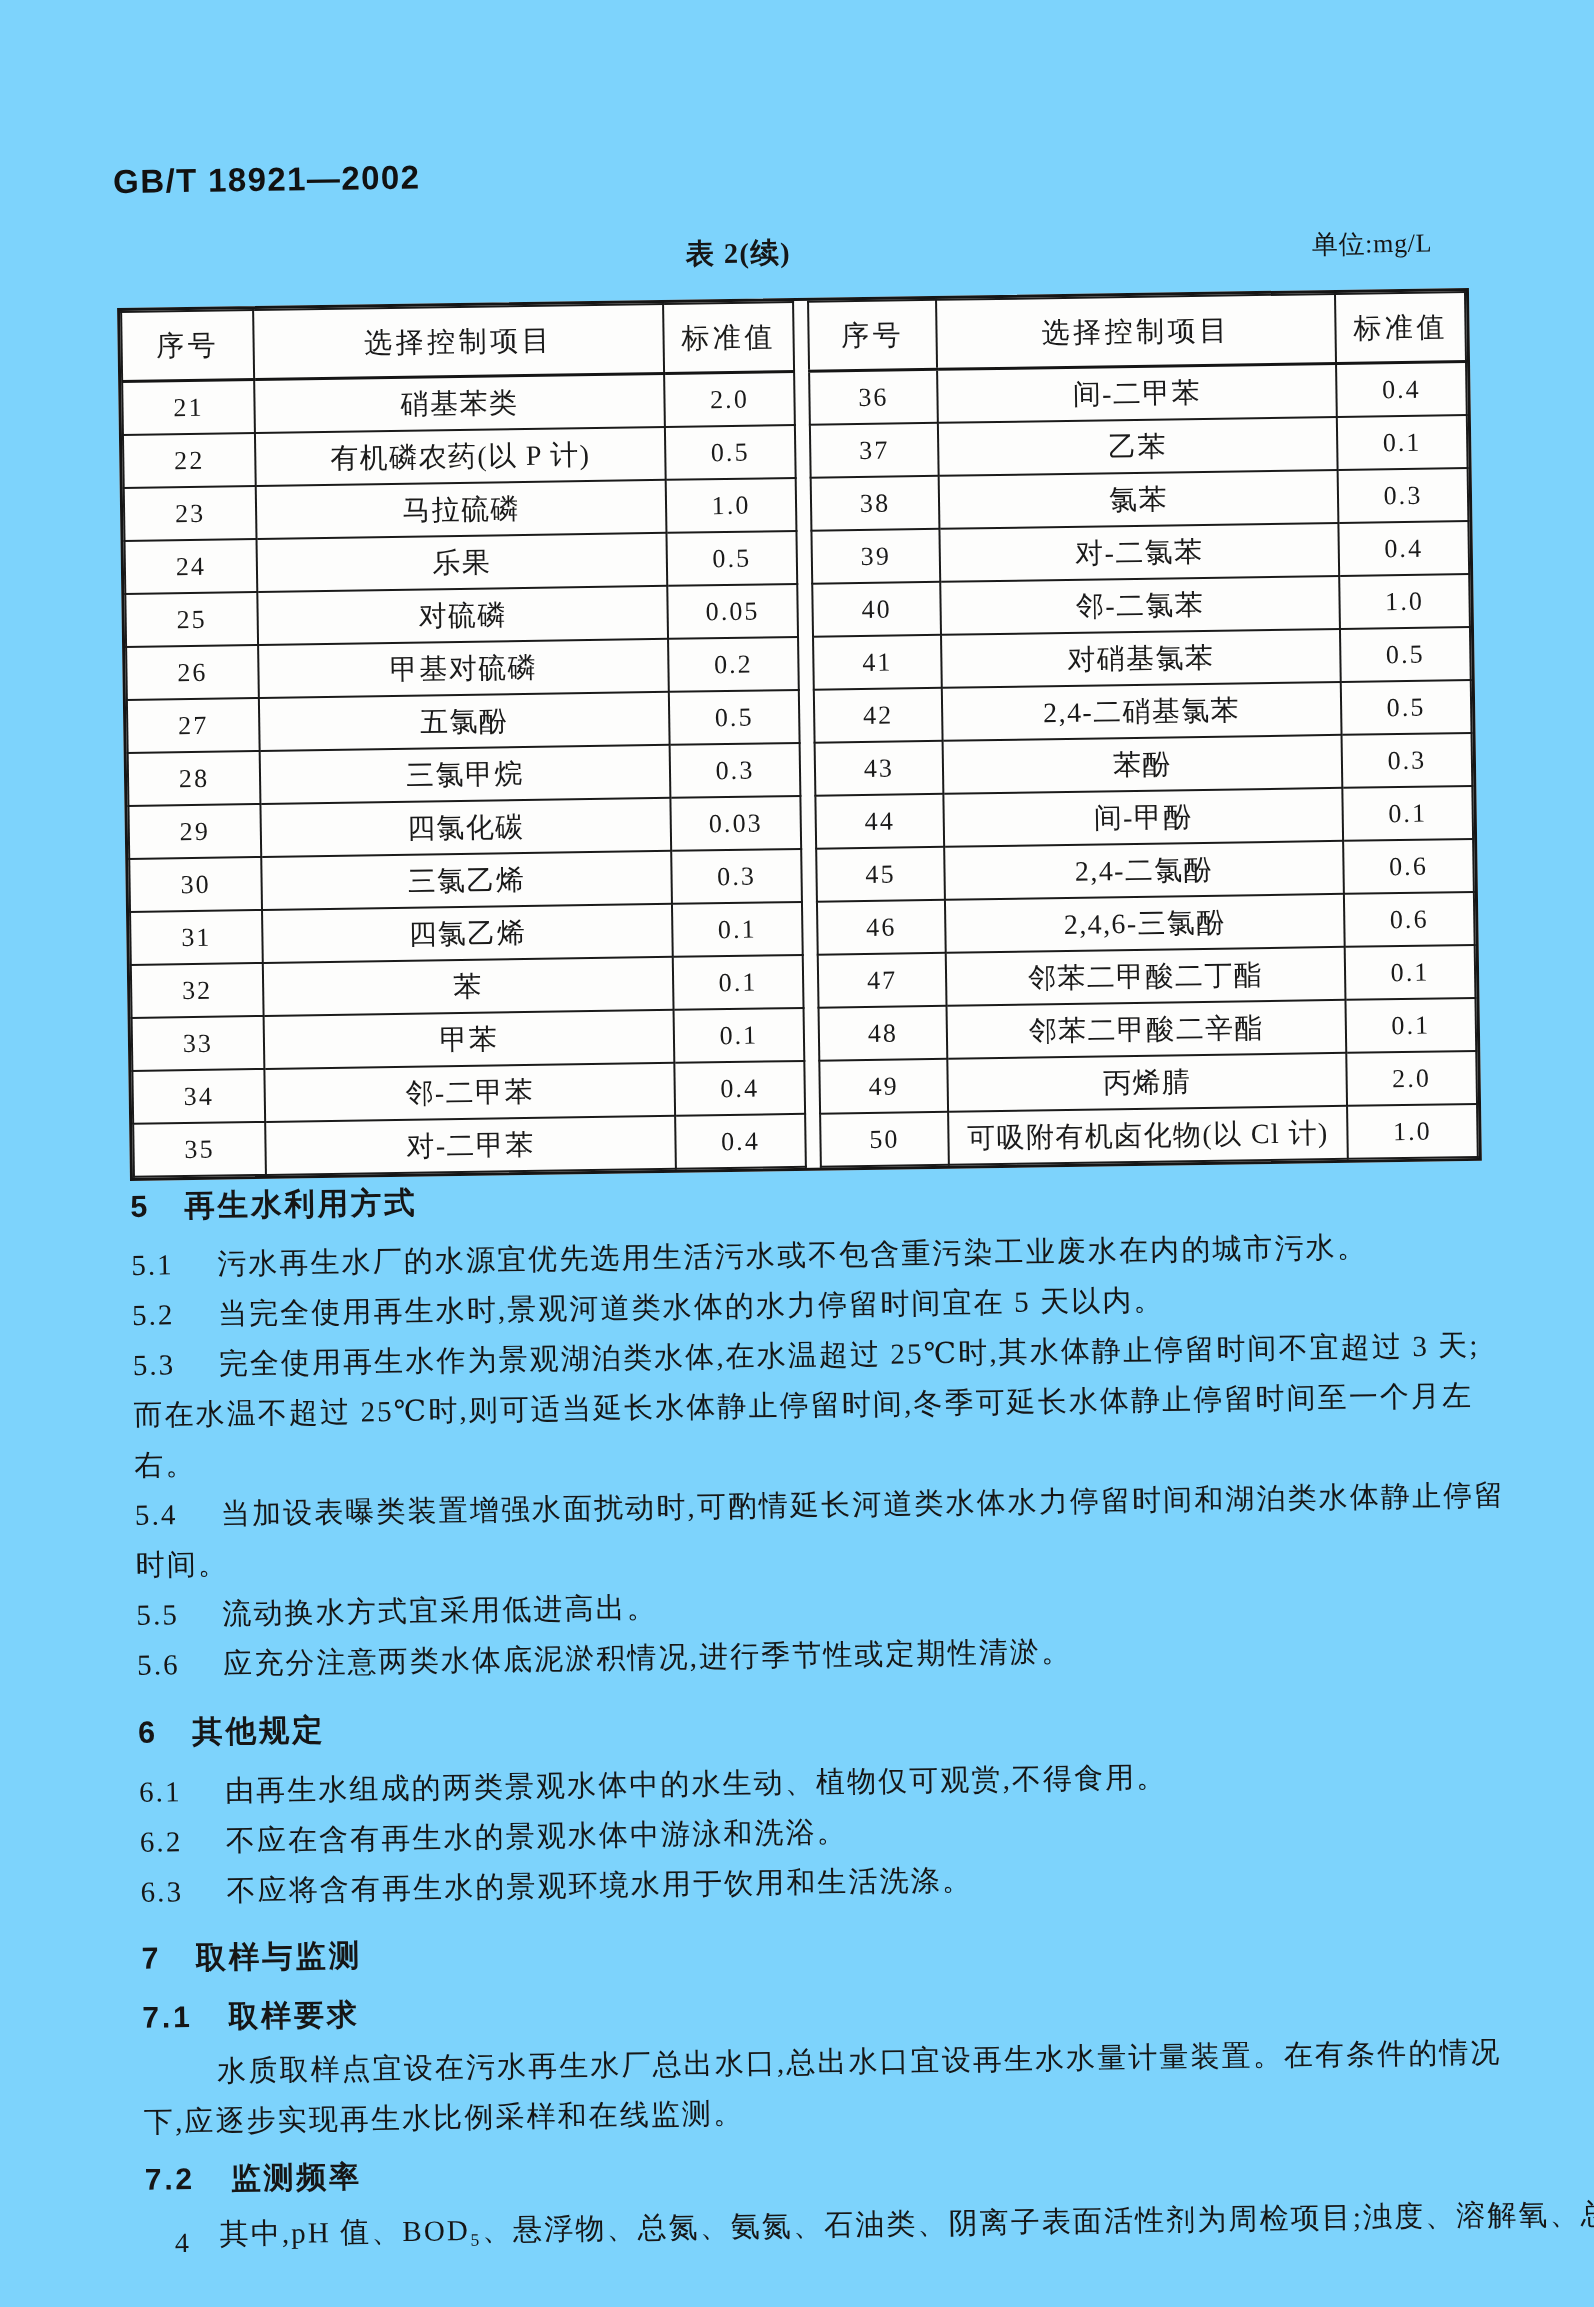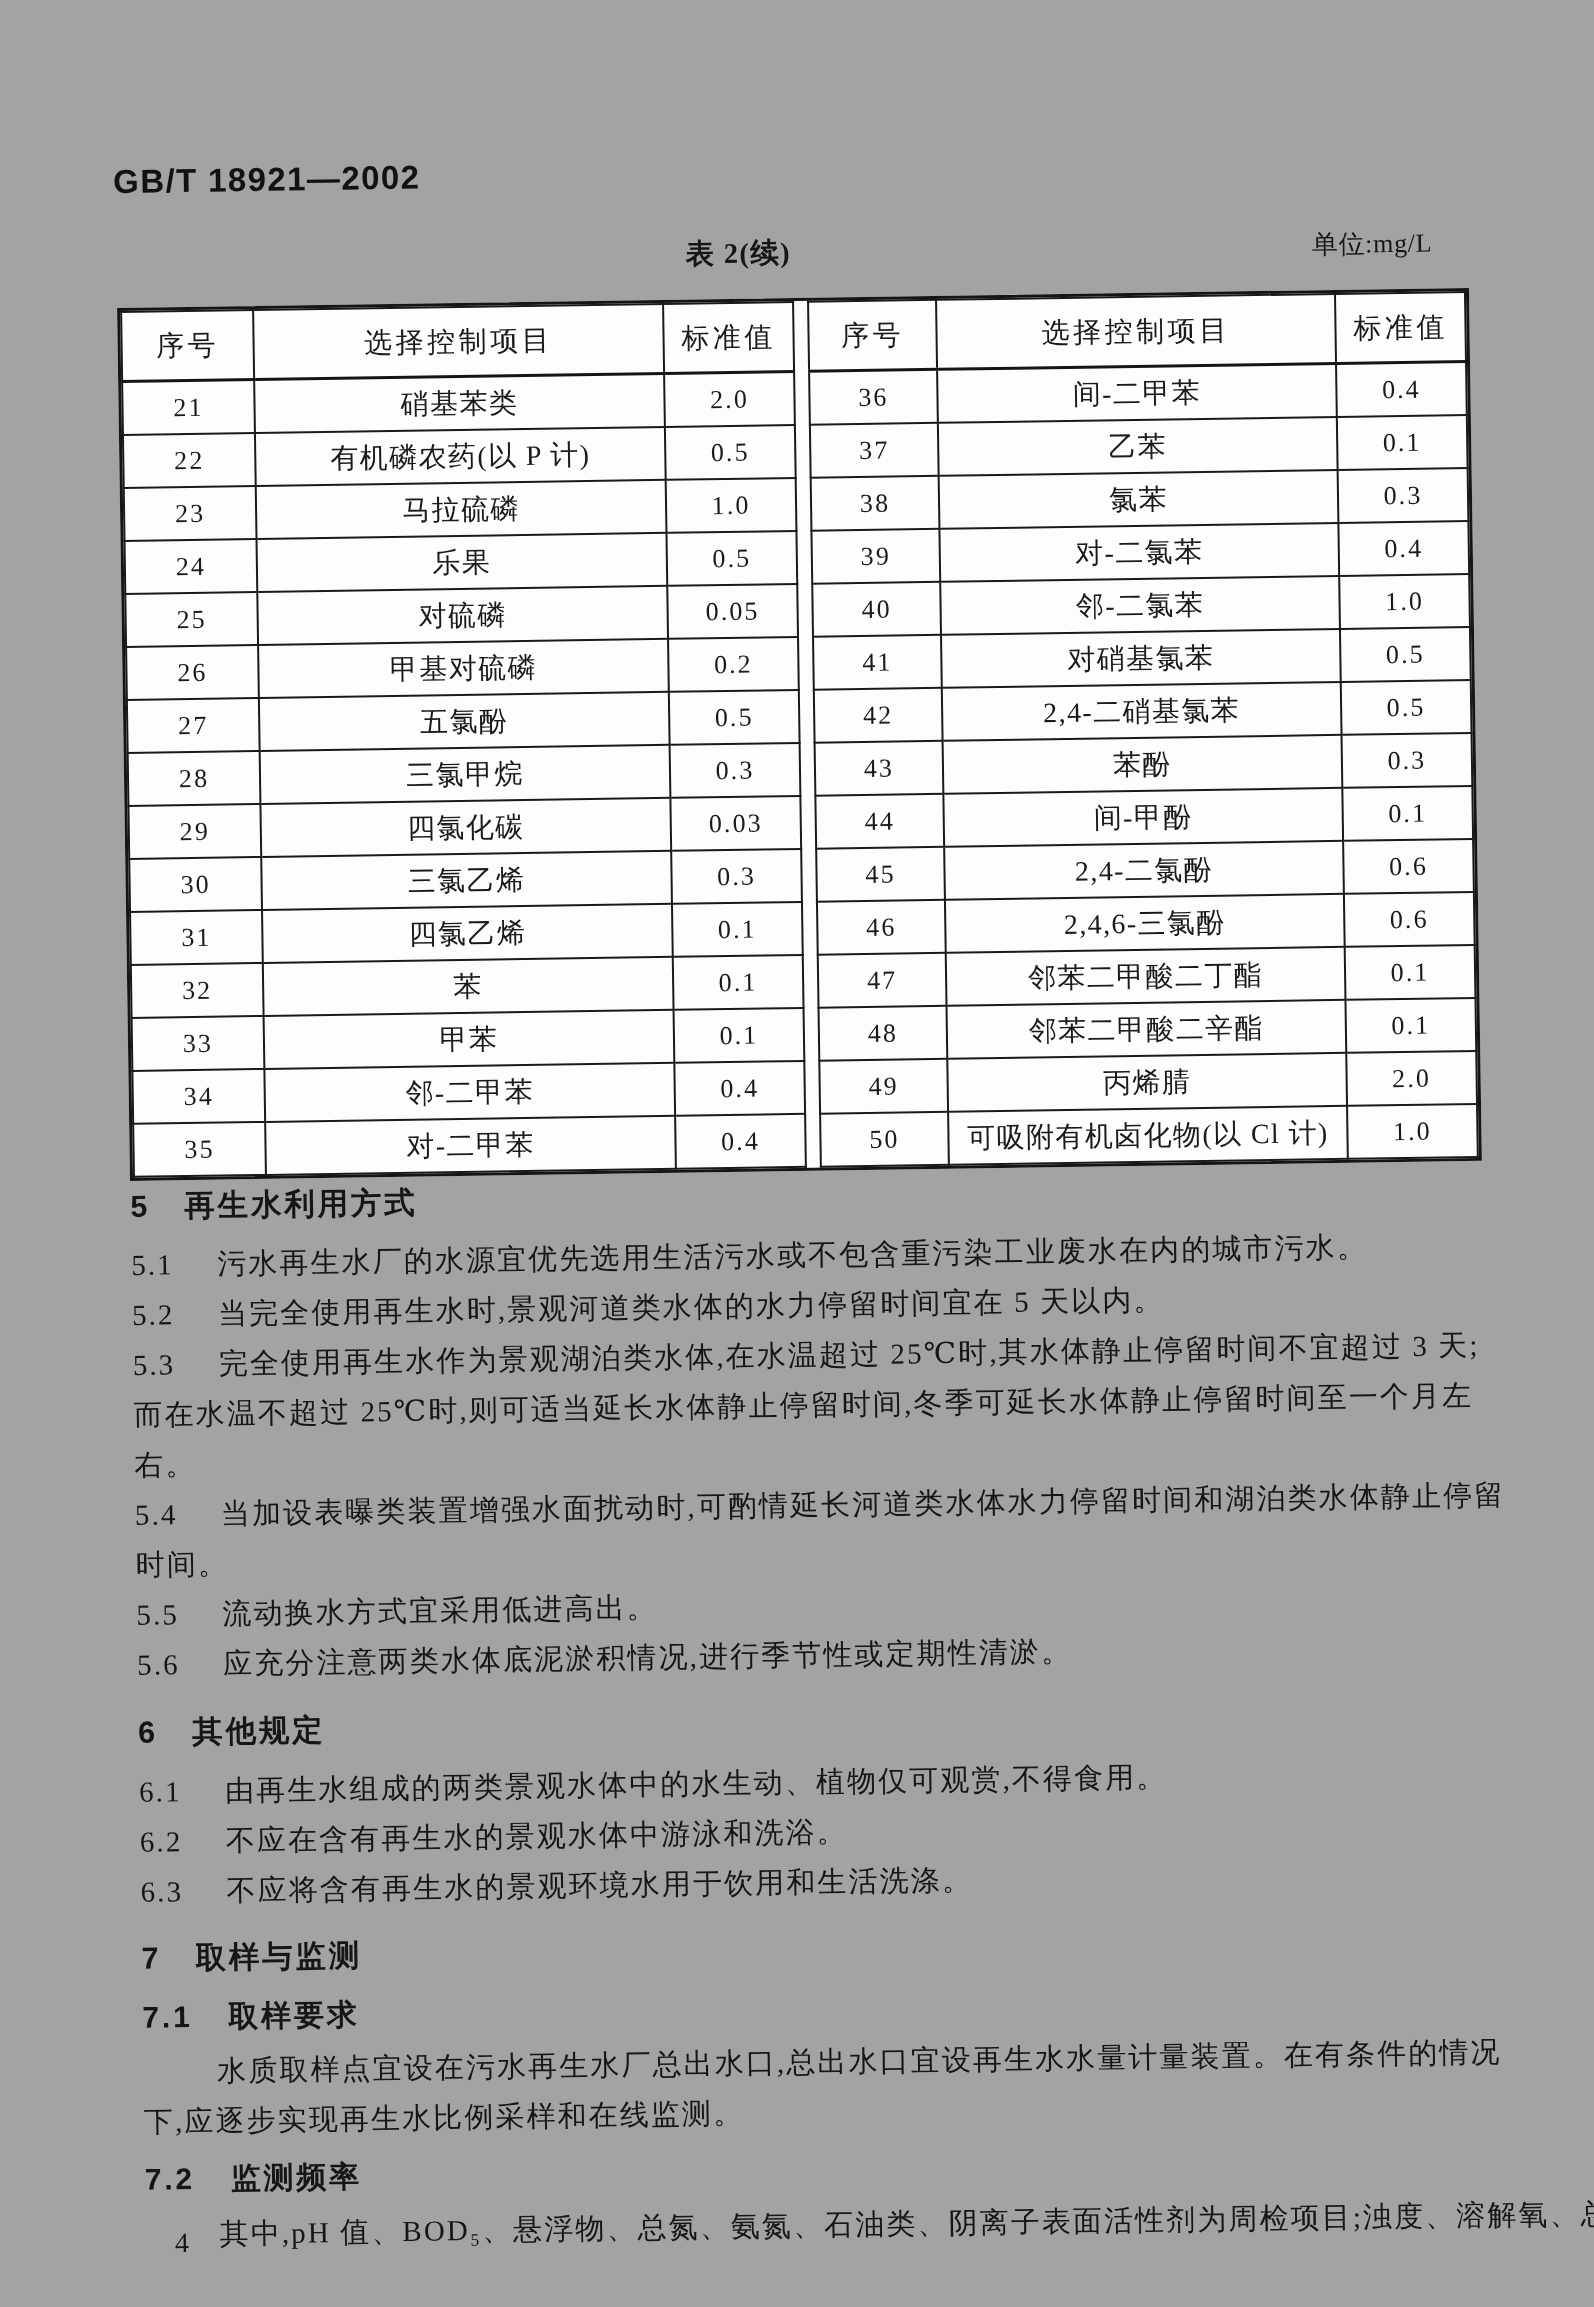--- a/index.html
+++ b/index.html
@@ -2,21 +2,21 @@
 <html style="font-size:11px"><head>
 <meta charset="utf-8">
 <style>
   html,body{margin:0;padding:0;}
   body{
     width:1595px;height:2307px;position:relative;overflow:hidden;
     background:#f4f4f2;
     font-family:"Liberation Serif","DejaVu Serif",serif;
     color:#161616;
   }
-  .sheet{position:absolute;inset:0;background:#a3a3a3;}
+  .sheet{position:absolute;inset:0;background:#7dd3fc;}
   .rot{position:absolute;inset:0;transform:rotate(-0.85deg);transform-origin:797px 1040px;}
 
   .doc-code{
     position:absolute;left:126px;top:153px;
     font-family:"Liberation Sans","DejaVu Sans",sans-serif;
     font-weight:700;font-size:33px;letter-spacing:1.4px;color:#121212;
   }
 
   .cap-row{position:absolute;left:128px;top:234px;width:1352px;height:42px;}
   .cap-title{

